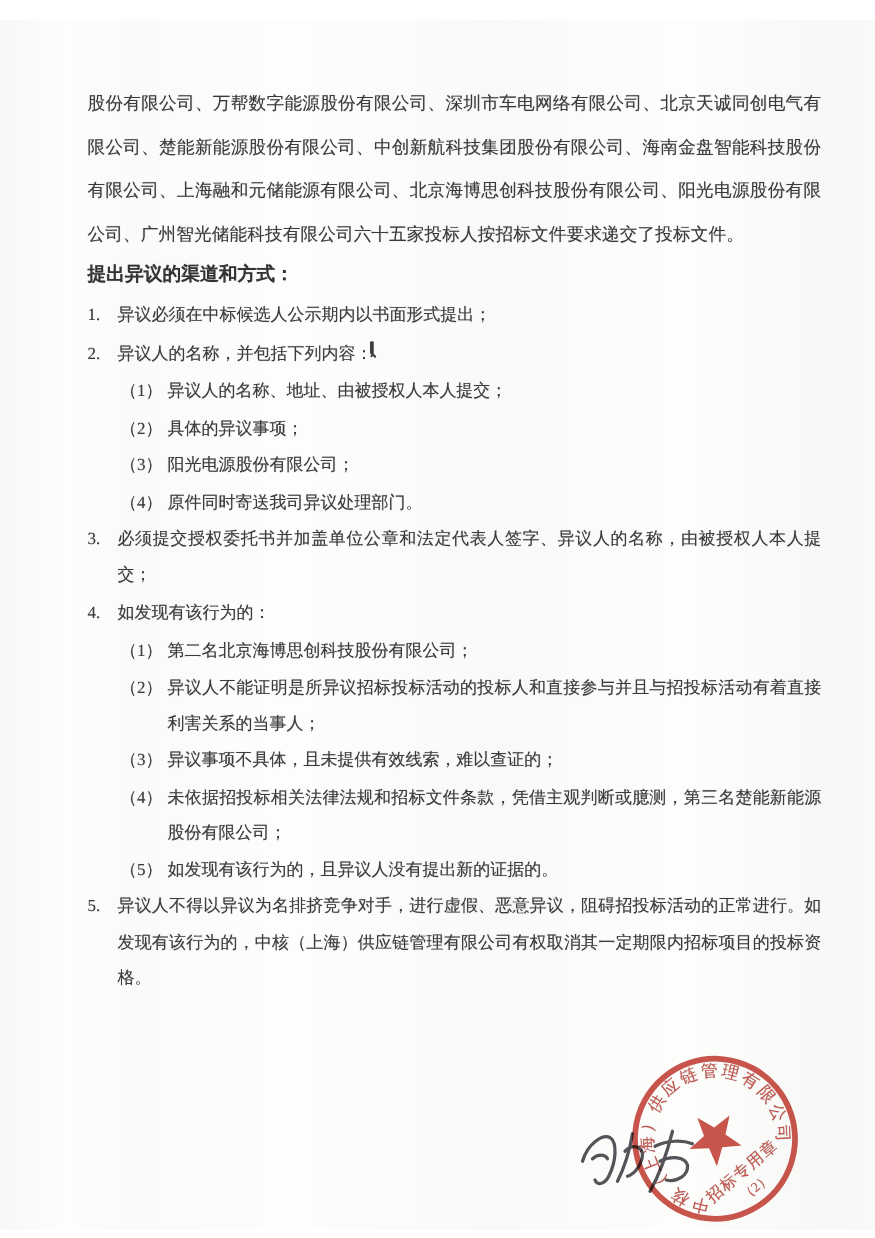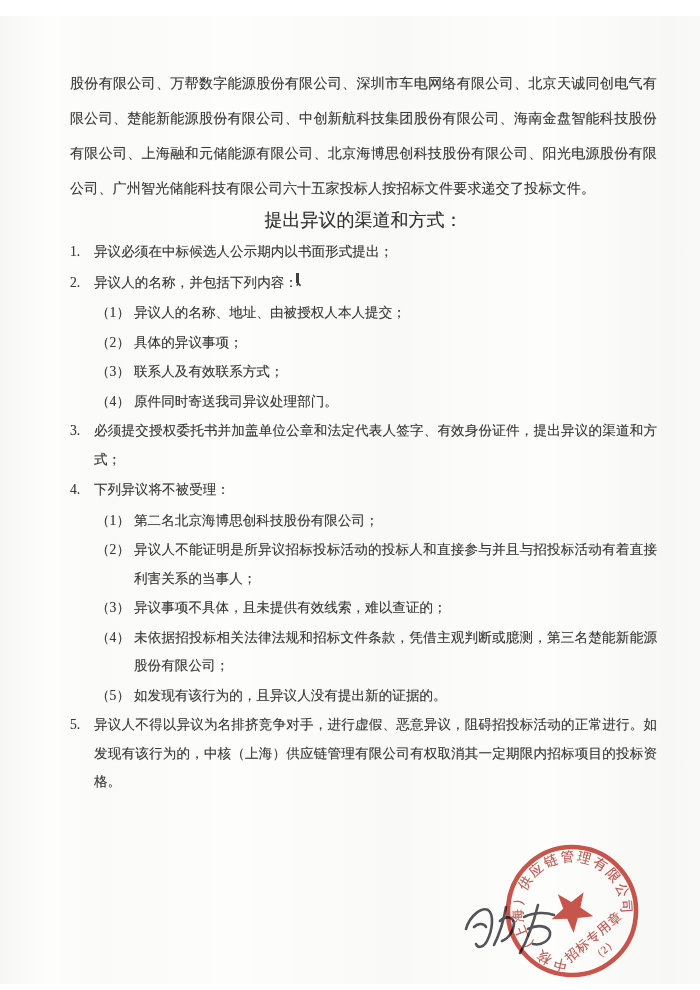--- a/index.html
+++ b/index.html
@@ -27,25 +27,24 @@
   }
   .para {
     margin: 0;
     font-size: 14.1px;
     line-height: 35px;
     text-align: justify;
     letter-spacing: 0.1px;
   }
   .heading {
     margin: 3px 0 7px 0;
-    font-size: 18px;
+    font-size: 15px;
     line-height: 22px;
-    font-weight: 400;
+    font-weight: 700;
     color: #333333;
-    text-align: center;
   }
   .list { font-size: 13.6px; line-height: 28.5px; }
   .li   { display: flex; margin-bottom: 2px; }
   .li .m1 { flex: none; width: 24px; }
   .sub  { display: flex; margin-left: 26px; margin-bottom: 1px; }
   .sub .m2 { flex: none; width: 38px; }
   .t    { flex: 1; text-align: justify; }
 
   .stamp {
     position: absolute;
@@ -92,35 +91,35 @@
       <div class="sub">
         <span class="m2">（1）</span>
         <div class="t">异议人的名称、地址、由被授权人本人提交；</div>
       </div>
       <div class="sub">
         <span class="m2">（2）</span>
         <div class="t">具体的异议事项；</div>
       </div>
       <div class="sub">
         <span class="m2">（3）</span>
-        <div class="t">联系人及有效联系方式；</div>
+        <div class="t">阳光电源股份有限公司；</div>
       </div>
       <div class="sub">
         <span class="m2">（4）</span>
         <div class="t">原件同时寄送我司异议处理部门。</div>
       </div>
 
       <div class="li">
         <span class="m1">3.</span>
-        <div class="t">必须提交授权委托书并加盖单位公章和法定代表人签字、有效身份证件，提出异议的渠道和方式；</div>
+        <div class="t">必须提交授权委托书并加盖单位公章和法定代表人签字、异议人的名称，由被授权人本人提交；</div>
       </div>
 
       <div class="li">
         <span class="m1">4.</span>
-        <div class="t">下列异议将不被受理：</div>
+        <div class="t">如发现有该行为的：</div>
       </div>
       <div class="sub">
         <span class="m2">（1）</span>
         <div class="t">第二名北京海博思创科技股份有限公司；</div>
       </div>
       <div class="sub">
         <span class="m2">（2）</span>
         <div class="t">异议人不能证明是所异议招标投标活动的投标人和直接参与并且与招投标活动有着直接利害关系的当事人；</div>
       </div>
       <div class="sub">

